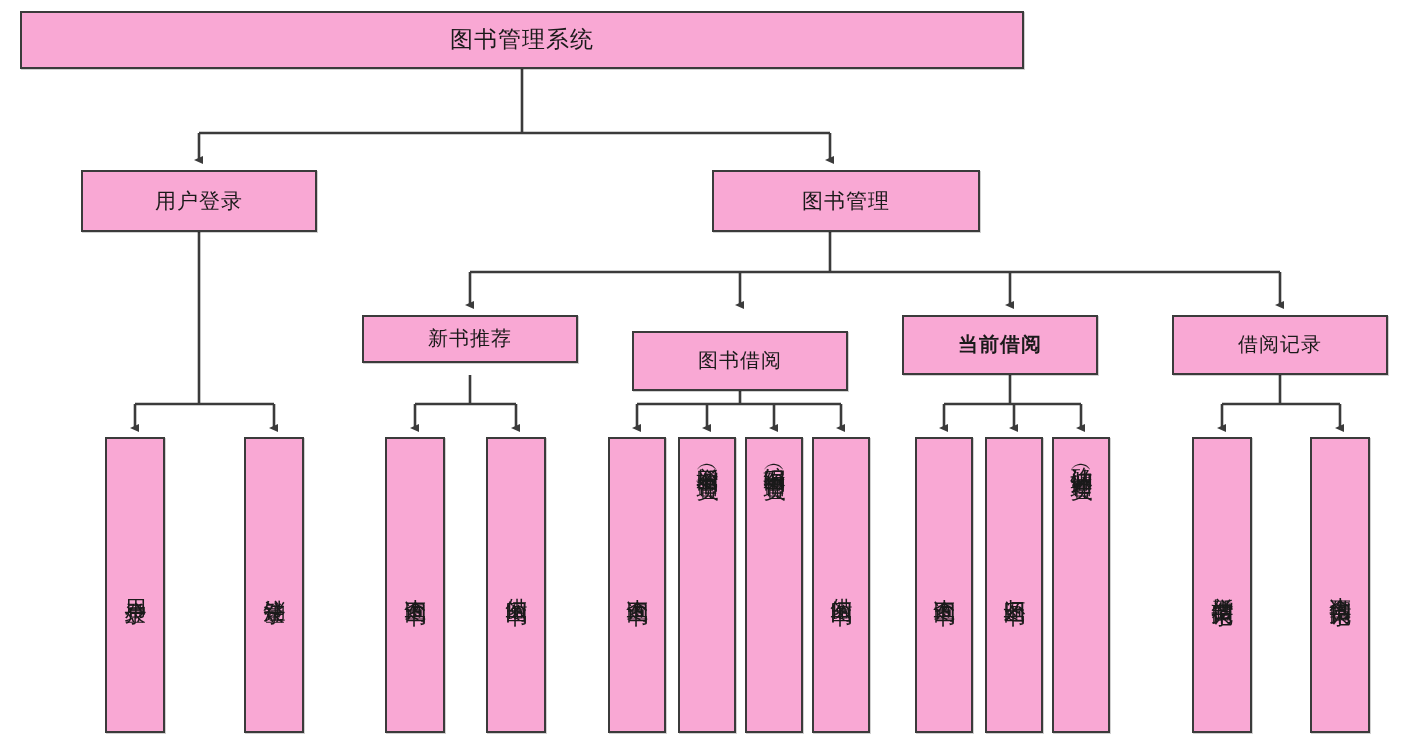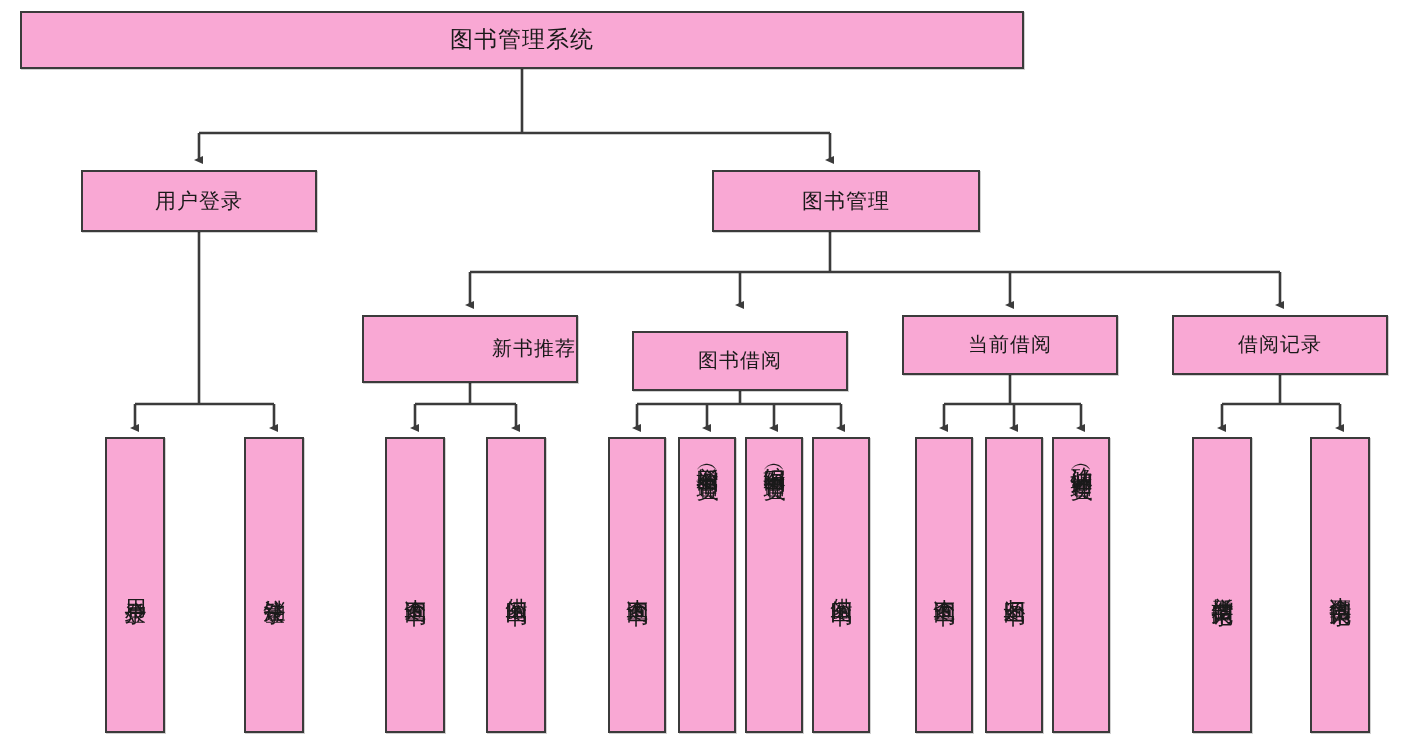--- a/index.html
+++ b/index.html
@@ -141,27 +141,27 @@
     <span class="label">图书管理系统</span>
   </div>
 
   <div class="node h1" style="left: 81px; top: 170px; width: 236px; height: 62px;">
     <span class="label">用户登录</span>
   </div>
   <div class="node h1" style="left: 712px; top: 170px; width: 268px; height: 62px; justify-content: center;">
     <span class="label">图书管理</span>
   </div>
 
-  <div class="node h2" style="left: 362px; top: 315px; width: 216px; height: 68px; justify-content: flex-end;">
+  <div class="node h2" style="left: 362px; top: 315px; width: 216px; height: 48px;">
     <span class="label">新书推荐</span>
   </div>
   <div class="node h2" style="left: 632px; top: 315px; width: 216px; height: 60px; margin-top: 16px;">
     <span class="label">图书借阅</span>
   </div>
-  <div class="node h2" style="left: 902px; top: 315px; width: 216px; height: 60px;">
+  <div class="node h2" style="left: 902px; top: 315px; width: 196px; height: 60px; font-weight: bold;">
     <span class="label">当前借阅</span>
   </div>
   <div class="node h2" style="left: 1172px; top: 315px; width: 216px; height: 60px;">
     <span class="label">借阅记录</span>
   </div>
 
   <div class="node leaf vcenter" style="left: 105px; top: 437px; width: 60px; height: 296px;">
     <span class="label">用户登录</span>
   </div>
   <div class="node leaf vcenter" style="left: 244px; top: 437px; width: 60px; height: 296px;">

